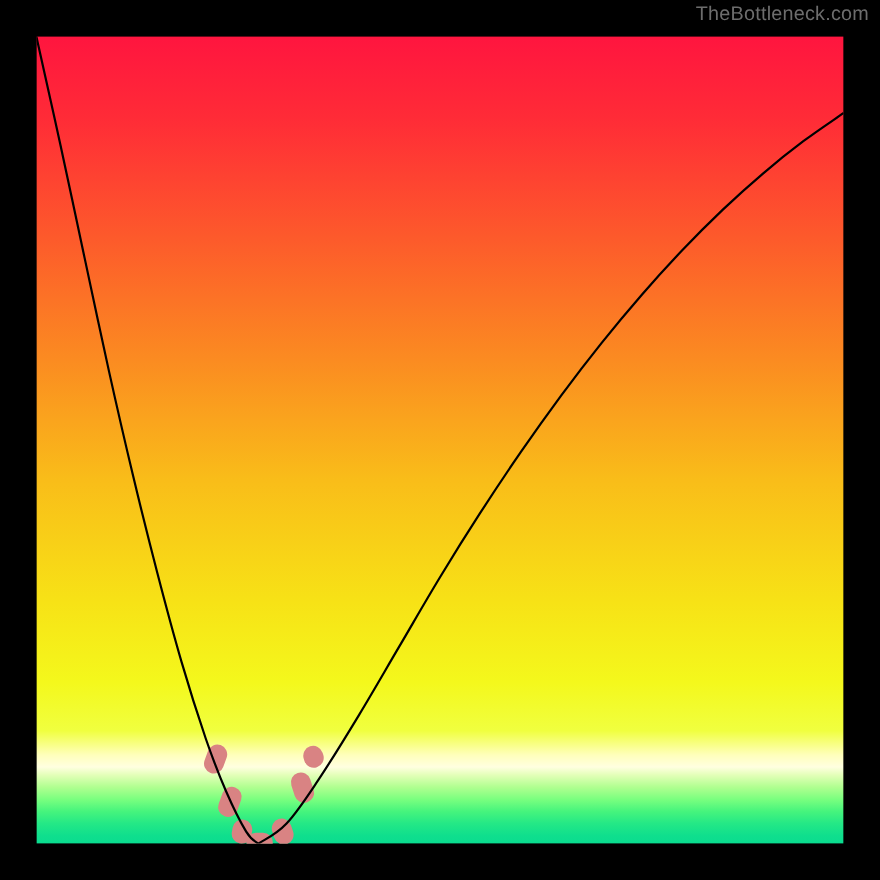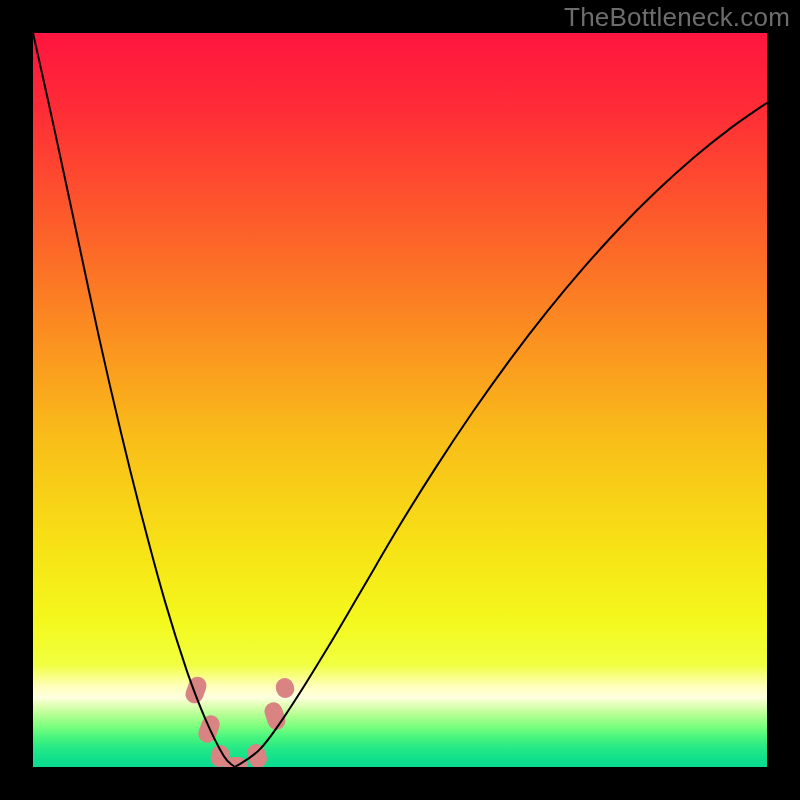--- a/index.html
+++ b/index.html
@@ -17,21 +17,21 @@
     top: 0;
     width: 800px;
     height: 800px;
     background: #000;
   }
   .watermark {
     position: absolute;
     top: 2px;
     right: 10px;
     color: #6d6d6d;
-    font-size: 26px;
+    font-size: 18px;
     letter-spacing: 0.2px;
     z-index: 50;
   }
   .plot {
     position: absolute;
     left: 33px;
     top: 33px;
     width: 734px;
     height: 734px;
     overflow: hidden;

